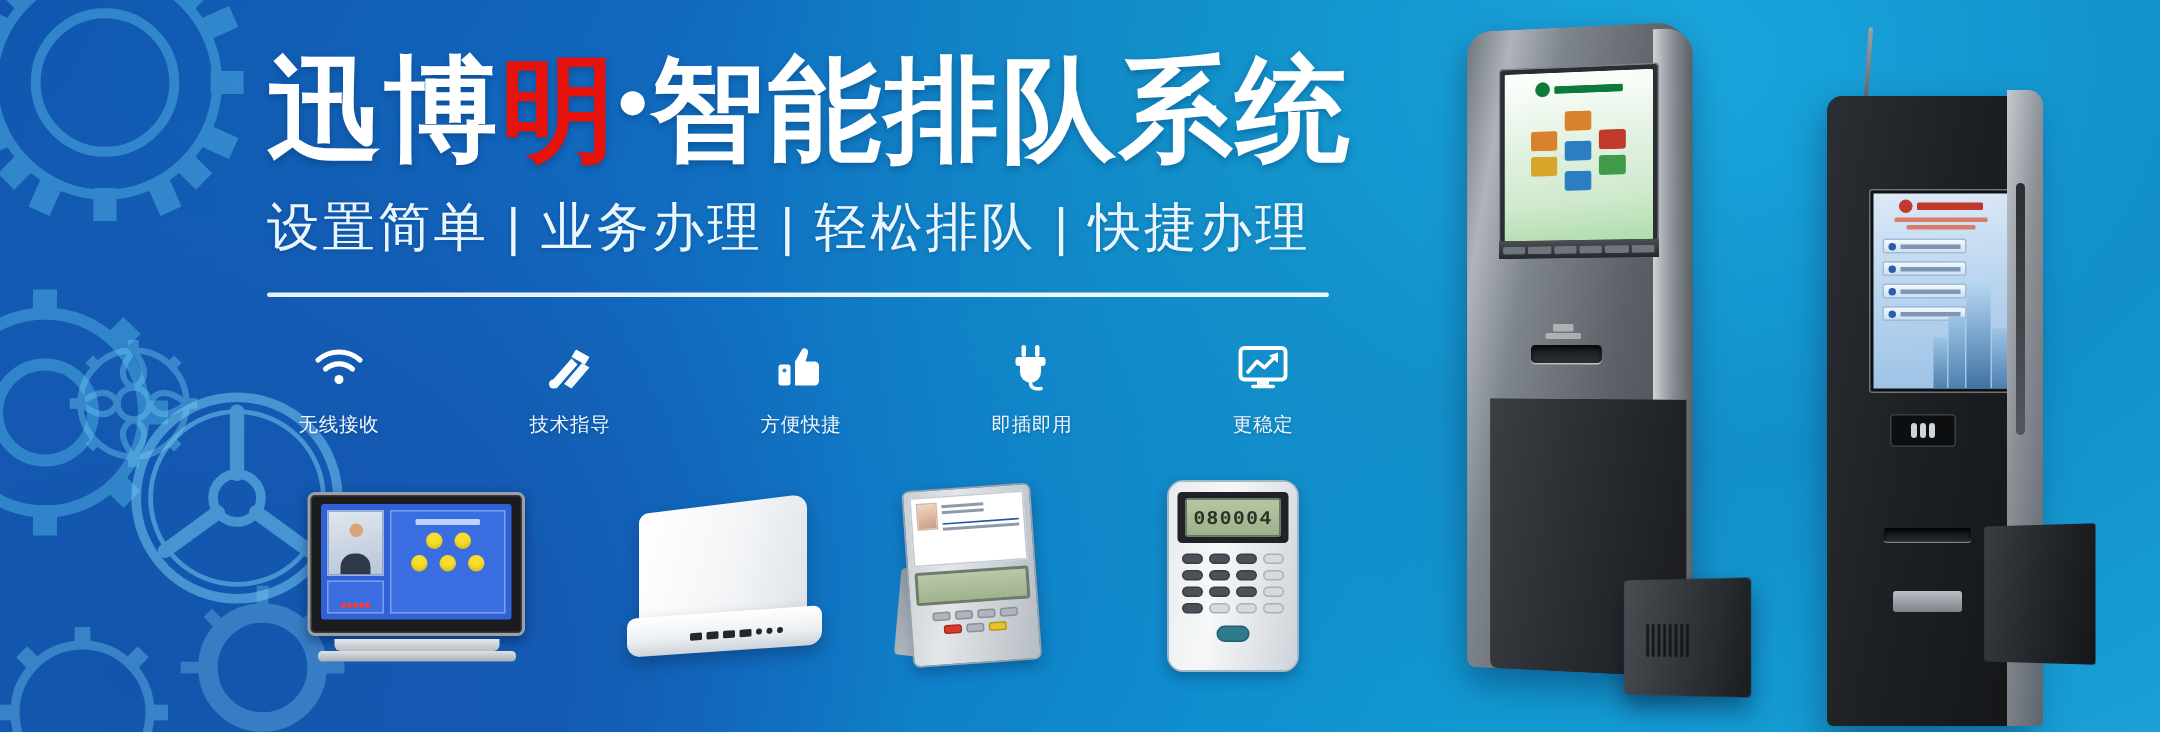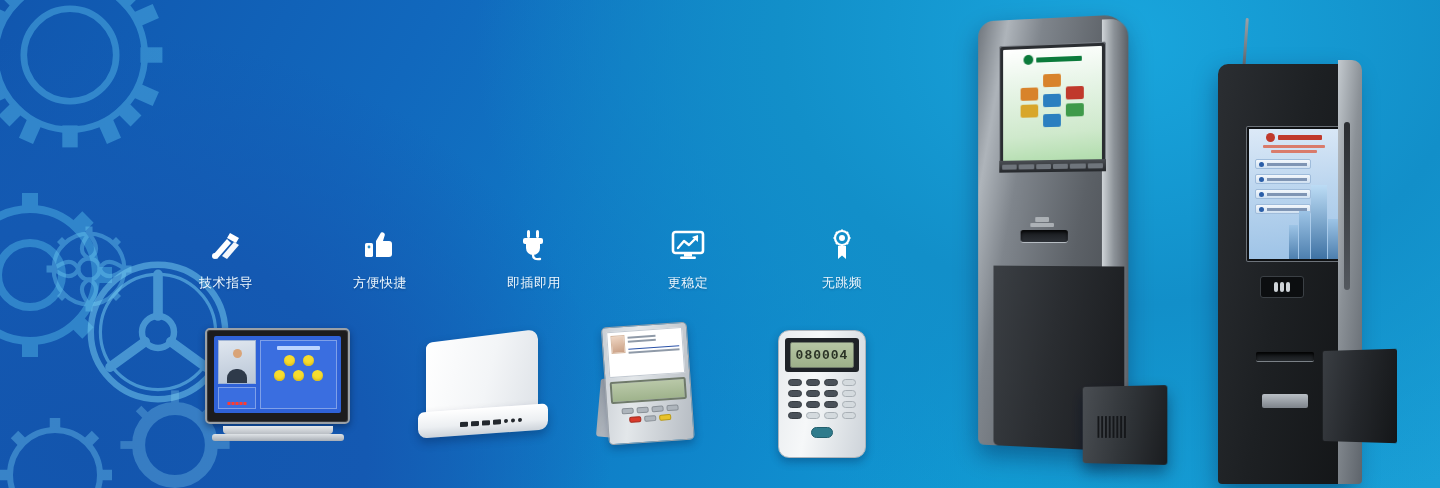--- a/index.html
+++ b/index.html
@@ -154,21 +154,21 @@
   .ev-key { width:12px; height:6px; background:#aeb5bc; border-radius:2px; border:1px solid #888f96; }
   .ev-key.red { background:#d93a2b; border-color:#a52a1e; }
   .ev-key.yellow { background:#e8c22a; border-color:#b99a17; }
   .ev-stand {
     position:absolute; left:-8px; top:52px; width:20px; height:58px;
     background: linear-gradient(100deg,#9aa1a9,#c6ccd2);
     transform: rotate(9deg); border-radius:3px; z-index:-1;
   }
 
   
-  .keypad { left: 778px; top: 12px; width: 88px; height: 108px; }
+  .keypad { left: 778px; top: 2px; width: 88px; height: 108px; }
   .kp-body {
     width: 88px; height: 128px;
     background: linear-gradient(100deg,#e8ebee 0%, #f6f8f9 40%, #cdd3d9 100%);
     border-radius: 11px; border:1px solid #aeb5bc;
     box-shadow: 0 4px 9px rgba(0,20,60,.3);
     padding: 7px 6px;
   }
   .kp-screenwrap { background:#1f2328; border-radius:3px; padding:4px 5px; }
   .kp-lcd {
     background: linear-gradient(#b6c6a4,#9db089);
@@ -421,23 +421,42 @@
           <line x1="50" y1="8" x2="50" y2="20"></line>
             <line x1="8" y1="50" x2="20" y2="50"></line>
           <line x1="80" y1="50" x2="92" y2="50"></line>
             <line x1="22" y1="22" x2="30" y2="30"></line>
           <line x1="78" y1="22" x2="70" y2="30"></line>
         </g>
       </svg>
     </div>
   </div>
 
+  <div class="headline-block">
+    <div class="title"><span>迅博</span><span class="accent">明</span><span class="dot">•</span><span>智能排队系统</span></div>
+
+    <div class="subtitle">设置简单 | 业务办理 | 轻松排队 | 快捷办理</div>
+
+    <div class="divider"></div>
+  </div>
 
   <div class="features">
 
+    <div class="feature">
+      <div class="ficon">
+        <svg width="34" height="26" viewBox="0 0 34 26">
+          <g fill="none" stroke="#ffffff" stroke-width="3.4" stroke-linecap="round">
+            <path d="M3 8 A21 21 0 0 1 31 8"></path>
+            <path d="M8 14 A13.5 13.5 0 0 1 26 14"></path>
+          </g>
+          <circle cx="17" cy="21" r="3" fill="#ffffff"></circle>
+        </svg>
+      </div>
+      <div class="flabel">无线接收</div>
+    </div>
 
     <div class="feature">
       <div class="ficon">
         <svg width="32" height="30" viewBox="0 0 32 30">
           <g fill="#ffffff">
             <path d="M3 25 L17 9 L21 13 L7 29 Z" transform="rotate(0)"></path>
             <path d="M20 3 l9 5 -3 5 -9 -5 z"></path>
             <path d="M24 12 l5 3 -12 14 -5 -3 z" opacity=".95"></path>
             <circle cx="5" cy="26" r="3"></circle>
           </g>
@@ -481,42 +500,20 @@
           <rect x="2" y="2" width="30" height="21" rx="2.5" fill="none" stroke="#ffffff" stroke-width="2.6"></rect>
           <polyline points="7,18 13,11 18,15 26,7" fill="none" stroke="#ffffff" stroke-width="2.4" stroke-linecap="round" stroke-linejoin="round"></polyline>
           <polygon points="27,5 27,12 21,7" fill="#ffffff"></polygon>
           <rect x="13" y="24" width="8" height="2.6" fill="#ffffff"></rect>
           <rect x="9" y="26.5" width="16" height="2.4" rx="1.2" fill="#ffffff"></rect>
         </svg>
       </div>
       <div class="flabel">更稳定</div>
     </div>
 
-    <div class="feature">
-      <div class="ficon">
-        <svg width="24" height="32" viewBox="0 0 24 32">
-          <g fill="none" stroke="#ffffff" stroke-width="2.2">
-            <circle cx="12" cy="9" r="7"></circle>
-          </g>
-          <circle cx="12" cy="9" r="3" fill="#ffffff"></circle>
-          <g stroke="#ffffff" stroke-width="2">
-            <line x1="12" y1="0.5" x2="12" y2="3"></line>
-              <line x1="12" y1="15" x2="12" y2="17.5"></line>
-            <line x1="3.5" y1="9" x2="6" y2="9"></line>
-              <line x1="18" y1="9" x2="20.5" y2="9"></line>
-            <line x1="6" y1="3" x2="7.6" y2="4.6"></line>
-              <line x1="16.4" y1="13.4" x2="18" y2="15"></line>
-            <line x1="18" y1="3" x2="16.4" y2="4.6"></line>
-              <line x1="7.6" y1="13.4" x2="6" y2="15"></line>
-          </g>
-          <path d="M8 17 l0 13 4 -3.5 4 3.5 0 -13 z" fill="#ffffff"></path>
-        </svg>
-      </div>
-      <div class="flabel">无跳频</div>
-    </div>
 
   </div>
 
   <div class="products">
 
     <div class="product monitor">
       <div class="mon-bezel">
         <div class="mon-screen">
           <div class="mon-left">
             <div class="mon-photo"></div>

